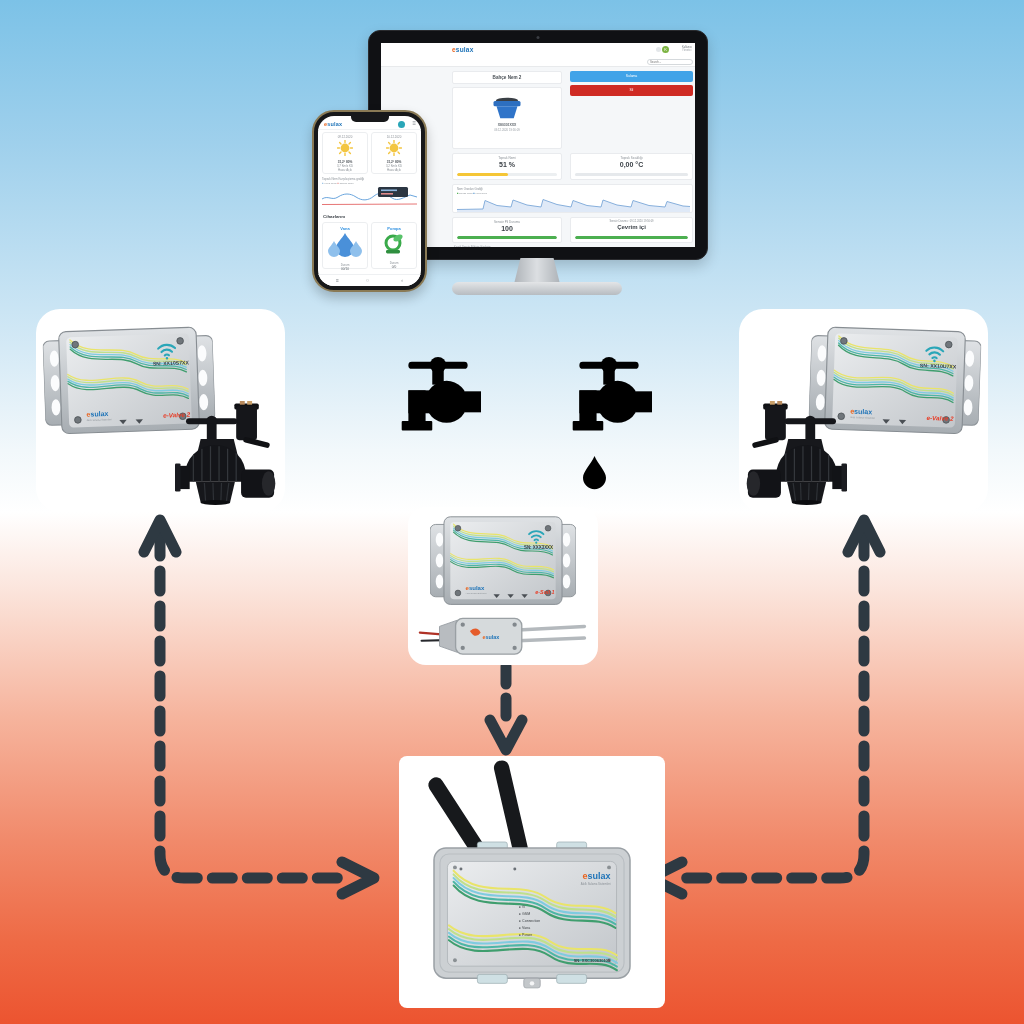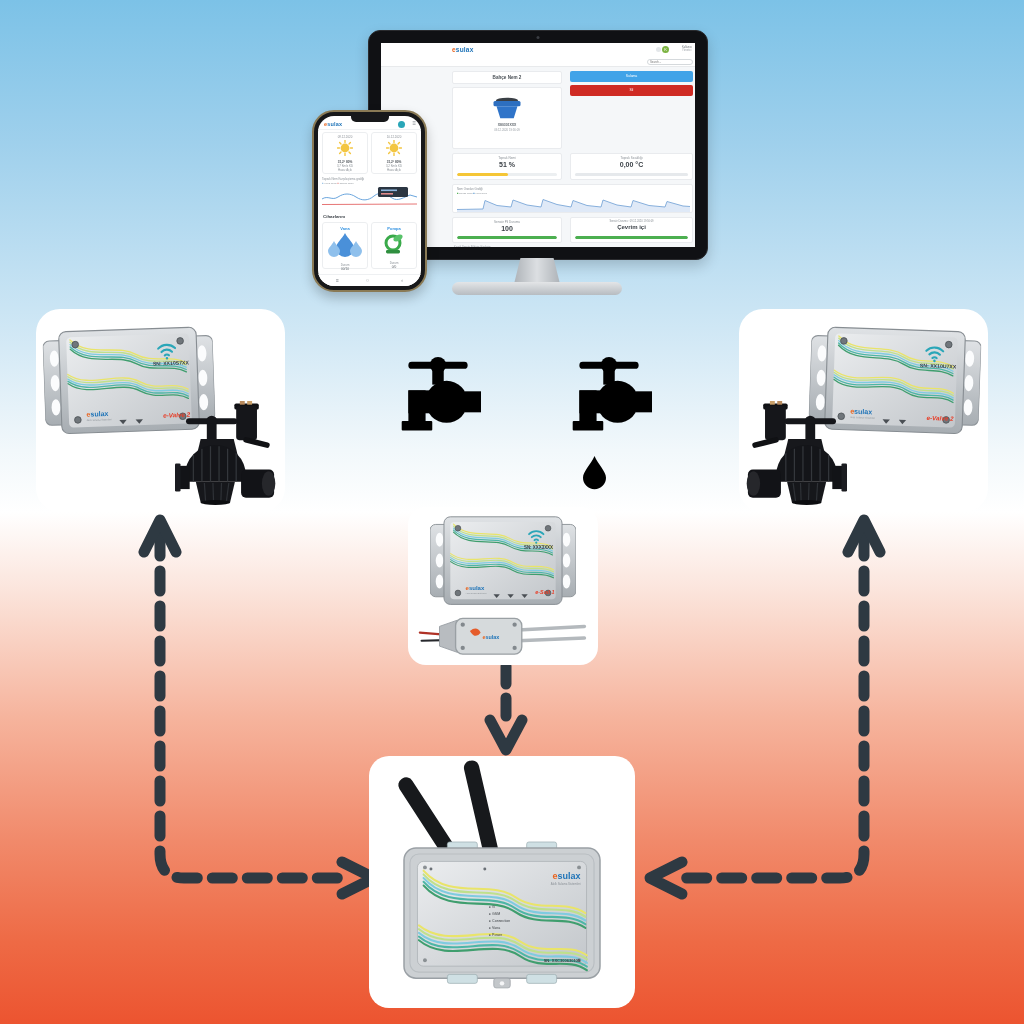--- a/index.html
+++ b/index.html
@@ -432,21 +432,21 @@
       <text x="56" y="122" font-size="9.5" font-weight="bold"><tspan fill="#e8641f">e</tspan><tspan fill="#1f74b8">sulax</tspan></text>
       <text x="56" y="128" font-size="3.2" fill="#8a9096">Akıllı Sulama Sistemleri</text>
       <text x="196" y="127" font-size="8.5" font-weight="bold" font-style="italic" fill="#e83b25" text-anchor="end">e-Soil 1</text>
     </svg>
     <svg style="position:absolute;left:10px;top:106px;width:170px" viewBox="0 0 190 52">
       <use href="#probe"></use>
       <text x="72" y="29" font-size="6" font-weight="bold"><tspan fill="#e8641f">e</tspan><tspan fill="#1f74b8">sulax</tspan></text>
     </svg>
   </div>
 
-  <div class="wbox" style="left:369px;top:756px;width:266px;height:252px;border-radius:20px">
+  <div class="wbox" style="left:399px;top:756px;width:266px;height:252px;border-radius:8px">
     <svg style="position:absolute;left:14px;top:2px;width:135px" viewBox="0 0 150 140">
       <rect x="74" y="118" width="24" height="16" rx="3" fill="#34383d"></rect>
       <rect x="112" y="118" width="24" height="16" rx="3" fill="#34383d"></rect>
       <rect x="78" y="4" width="17" height="122" rx="8" fill="#17191c" transform="rotate(-33 86 124)"></rect>
       <rect x="116" y="0" width="17" height="126" rx="8" fill="#17191c" transform="rotate(-13 124 124)"></rect>
       <circle cx="86" cy="124" r="9" fill="#202327"></circle>
       <circle cx="124" cy="124" r="9" fill="#202327"></circle>
     </svg>
     <svg style="position:absolute;left:32px;top:80px;width:202px" viewBox="0 0 270 205">
       <use href="#controllerBody"></use>

